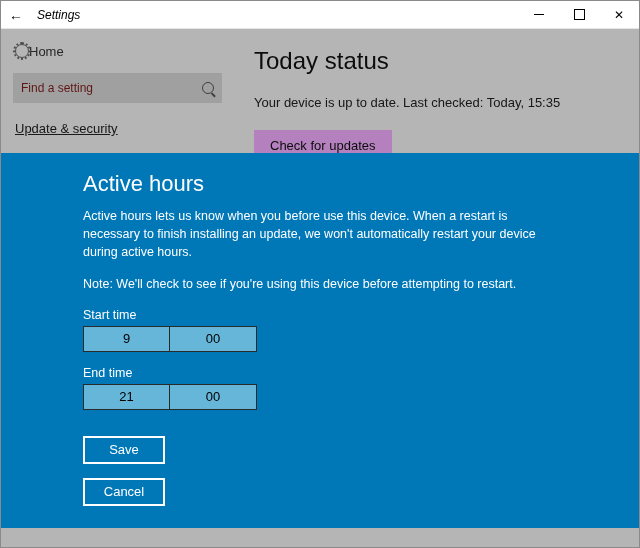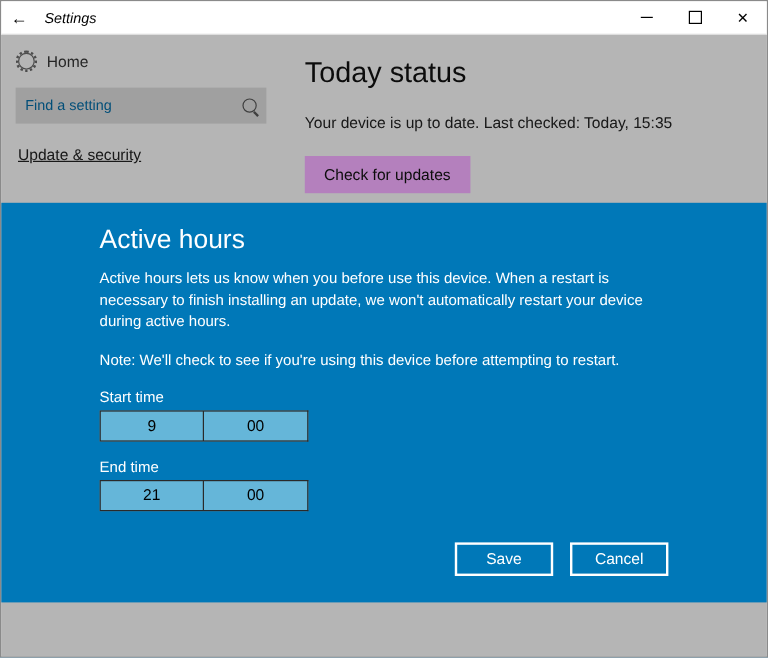--- a/index.html
+++ b/index.html
@@ -10,45 +10,45 @@
   .titlebar .back { width: 30px; display: flex; align-items: center; justify-content: center; font-size: 14px; cursor: default; }
   .titlebar .title { font-size: 12px; padding-left: 6px; font-style: italic; }
   .titlebar .winctrl { margin-left: auto; display: flex; }
   .titlebar .winctrl div { width: 40px; height: 28px; display: flex; align-items: center; justify-content: center; font-size: 12px; }
   .winctrl .min::before { content: ""; display: block; width: 10px; border-top: 1px solid #000; }
   .winctrl .max::before { content: ""; display: block; width: 9px; height: 9px; border: 1px solid #000; }
   .winctrl .close-x { font-size: 14px; line-height: 1; }
 
   .body-area { display: flex; height: calc(100% - 28px); }
   .sidebar { width: 233px; padding: 0; }
-  .home-row { display: flex; align-items: center; height: 44px; padding-left: 14px; color: #333; font-size: 13px; gap: 10px; }
+  .home-row { display: flex; align-items: center; height: 44px; padding-left: 14px; color: #333; font-size: 13px; }
   .gear-icon { width: 14px; height: 14px; border: 1.5px solid #666; border-radius: 50%; position: relative; }
   .gear-icon::after { content: ""; position: absolute; inset: -3px; border: 2px dotted #666; border-radius: 50%; }
-  .search-box { margin: 0 12px 10px 12px; height: 30px; background: #d6d6d6; display: flex; align-items: center; padding: 0 8px; color: #0369a1; font-size: 12px; justify-content: space-between; }
+  .search-box { margin: 0 12px 10px 12px; height: 30px; background: #d6d6d6; display: flex; align-items: center; padding: 0 8px; color: #7f1d1d; font-size: 12px; justify-content: space-between; }
   .search-icon { width: 12px; height: 12px; border: 1.5px solid #555; border-radius: 50%; position: relative; }
   .search-icon::after { content: ""; position: absolute; width: 5px; height: 1.5px; background: #555; bottom: -2px; right: -3px; transform: rotate(45deg); }
   .nav-item { font-size: 13px; padding: 8px 14px; color: #222; text-decoration: underline; }
 
   .main { flex: 1; padding: 18px 20px; }
   .main h1 { font-weight: 300; font-size: 24px; margin-bottom: 20px; color: #111; }
   .status-line { font-size: 13px; color: #222; margin-bottom: 20px; }
   .check-btn { display: inline-block; background: #f0abfc; color: #111; font-size: 13px; padding: 8px 16px; border: none; }
 
   
   .dim { position: absolute; inset: 28px 0 0 0; background: rgba(0,0,0,0.25); pointer-events: none; }
 
-  .modal { position: absolute; left: 0; right: 0; top: 168px; background: #0078b8; color: #fff; padding: 18px 82px 22px 82px; }
+  .modal { position: absolute; left: 0; right: 0; top: 152px; background: #0078b8; color: #fff; padding: 18px 82px 22px 82px; }
   .modal h2 { font-weight: 300; font-size: 22px; margin-bottom: 10px; }
   .modal p { font-size: 12.5px; line-height: 1.45; margin-bottom: 14px; }
   .note { margin-bottom: 18px; }
   .time-label { font-size: 12.5px; margin-bottom: 4px; }
   .time-picker { display: flex; margin-bottom: 14px; }
   .time-cell { width: 87px; height: 26px; background: #65b6d9; border: 1px solid #2a2a2a; display: flex; align-items: center; justify-content: center; color: #000; font-size: 13px; }
   .time-cell + .time-cell { border-left: none; }
-  .modal-buttons { display: flex; justify-content: flex-end; gap: 14px; margin-top: 26px; }
+  .modal-buttons { display: flex; justify-content: flex-end; gap: 14px; margin-top: 26px; flex-direction: column; }
   .modal-btn { width: 82px; height: 28px; border: 2px solid #fff; background: transparent; color: #fff; font-size: 13px; display: flex; align-items: center; justify-content: center; }
 </style>
 </head>
 <body>
 
 <div class="titlebar">
   <div class="back">
     <span>←</span>
   </div>
   <div class="title">Settings</div>

